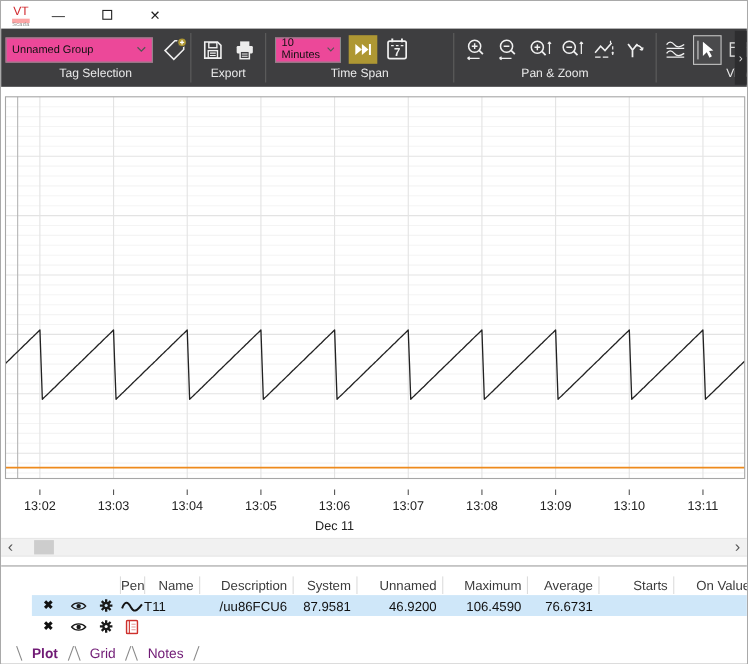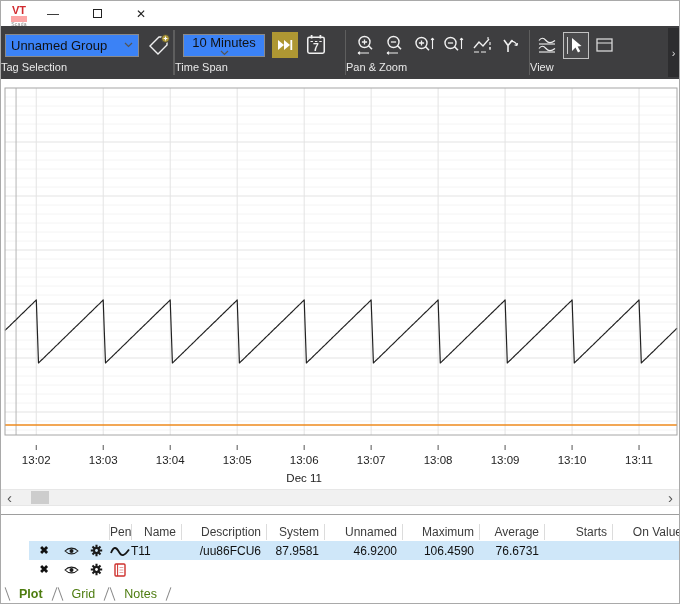--- a/index.html
+++ b/index.html
@@ -4,32 +4,32 @@
 <style>
   html,body{margin:0;padding:0;background:#ddd;}
   *{box-sizing:border-box;}
   .window{
     width:680px;height:604px;background:#fff;position:relative;overflow:hidden;
     font-family:"Liberation Sans",sans-serif;border:1px solid #a9a9a9;
   }
   
   .titlebar{height:25px;background:#fff;display:flex;align-items:center;}
   .logo{width:24px;margin-left:6px;text-align:center;line-height:1;}
-  .logo .vt{color:#d12a2f;font-weight:bold;font-size:11px;border-bottom:6px solid #fca5a5;display:inline-block;padding:0 1px;}
+  .logo .vt{color:#d12a2f;font-weight:normal;font-size:11px;border-bottom:4px solid #fca5a5;display:inline-block;padding:0 1px;}
   .logo .scada{display:block;font-size:5px;color:#888;letter-spacing:.3px;}
   .wtitle{font-size:13px;color:#111;margin-left:7px;font-weight:600;flex:1;}
   .winbtn{width:44px;height:25px;display:flex;align-items:center;justify-content:center;color:#222;font-size:12px;}
   .maxbox{width:9px;height:9px;border:1px solid #222;display:inline-block;}
   
   .toolbar{height:53px;background:#3e3e40;display:flex;position:relative;color:#fff;overflow:hidden;}
   .tbgroup{display:flex;flex-direction:column;position:relative;flex:none;}
   .tbrow{display:flex;align-items:center;height:34px;padding-top:4px;}
-  .tblabel{font-size:11px;color:#e9e9e9;text-align:left;margin-top:1px;}
+  .tblabel{font-size:11px;color:#e9e9e9;text-align:center;margin-top:1px;}
   .tbsep{width:1px;background:#5e5e5e;margin:4px 0;flex:none;}
-  .combo{background:#3b82f6;border:1px solid #8a8a8a;height:23px;display:flex;align-items:center;justify-content:space-between;color:#111;font-size:13px;padding:0 5px;}
+  .combo{background:#ec4899;border:1px solid #8a8a8a;height:23px;display:flex;align-items:center;justify-content:space-between;color:#111;font-size:10px;padding:0 5px;}
   .iconbtn{display:flex;align-items:center;justify-content:center;flex:none;}
   .goldbtn{width:26px;height:26px;background:#ae9733;display:flex;align-items:center;justify-content:center;margin-left:7px;}
   .selbtn{width:26px;height:27px;border:1px solid #c2c2c2;background:#4a4a4c;display:flex;align-items:center;justify-content:center;margin-left:4px;position:relative;}
   .selbtn .bar{position:absolute;left:3px;top:4px;bottom:4px;width:1px;background:#cfcfcf;}
   .expander{position:absolute;right:0;top:2px;bottom:2px;width:11px;background:#2d2d2f;color:#ddd;
     display:flex;align-items:center;justify-content:center;font-size:11px;z-index:5;}
   
   .chartarea{position:relative;height:435px;background:#fff;}
   .chartarea svg{position:absolute;top:0;left:0;display:block;}
   svg text{font-family:"Liberation Sans",sans-serif;}
@@ -42,21 +42,21 @@
   .tgrid{display:grid;grid-template-columns:30px 25px 25px 22px 50px 85px 58px 78px 77px 65px 68px 75px 1fr;align-items:center;height:19px;font-size:12px;color:#111;margin-left:28px;}
   .table{margin-top:7px;}
   .th{color:#3c3c3c;text-align:right;padding-right:5px;border-left:1px solid #dcdcdc;height:16px;line-height:16px;}
   .cell{white-space:nowrap;}
   .r{text-align:right;padding-right:5px;}
   .rowsel{background:#cfe7f9;}
   .icx{font-size:11px;font-weight:bold;color:#111;text-align:center;}
   .icc{display:flex;justify-content:center;align-items:center;}
   .nameflow{grid-column:5/8;display:flex;overflow:visible;white-space:nowrap;}
   
-  .tabbar{position:absolute;bottom:0;left:0;right:0;height:22px;display:flex;align-items:center;padding-left:6px;font-size:12.5px;color:#4d7c0f;background:#fff;}
+  .tabbar{position:absolute;bottom:0;left:0;right:0;height:22px;display:flex;align-items:center;padding-left:16px;font-size:12.5px;color:#701a75;background:#fff;}
   .sl{width:1px;height:14px;background:#888;flex:none;}
   .sl.f{transform:rotate(20deg);} 
   .sl.b{transform:rotate(-20deg);} 
   .tab{padding:0 11px;}
   .tab.active{font-weight:bold;}
 </style>
 </head>
 <body>
 
 <div class="window">
@@ -94,26 +94,47 @@
             <circle cx="18.5" cy="5.5" r="4" fill="#ae9733" stroke="#3e3e40" stroke-width="1"></circle>
             <path d="M18.5 3.6 v3.8 M16.6 5.5 h3.8" stroke="#fff" stroke-width="1.2"></path>
           </svg>
         </div>
       </div>
       <div class="tblabel">Tag Selection</div>
     </div>
 
     <div class="tbsep"></div>
 
+    <div class="tbgroup" style="width:67px;">
+      <div class="tbrow" style="justify-content:center;gap:8px;">
+        <div class="iconbtn">
+          <svg width="21" height="21" viewBox="0 0 20 20">
+            <path d="M3 3 H14 L17 6 V17 H3 Z" fill="none" stroke="#f0f0f0" stroke-width="1.4"></path>
+            <rect x="6.5" y="3.6" width="7" height="4.4" fill="none" stroke="#f0f0f0" stroke-width="1.2"></rect>
+            <rect x="6" y="10.5" width="8" height="6.5" fill="none" stroke="#f0f0f0" stroke-width="1.2"></rect>
+            <path d="M7.5 12.7h5 M7.5 14.7h5" stroke="#f0f0f0" stroke-width="1"></path>
+          </svg>
+        </div>
+        <div class="iconbtn">
+          <svg width="21" height="21" viewBox="0 0 20 20">
+            <rect x="6" y="2.5" width="8" height="4" fill="#ececec"></rect>
+            <rect x="3" y="6.5" width="14" height="6.5" rx="1" fill="#ececec"></rect>
+            <rect x="6" y="11" width="8" height="6.5" fill="#3e3e40" stroke="#ececec" stroke-width="1.3"></rect>
+            <path d="M7.5 13.4h5 M7.5 15.4h5" stroke="#ececec" stroke-width="1"></path>
+          </svg>
+        </div>
+      </div>
+      <div class="tblabel">Export</div>
+    </div>
 
     <div class="tbsep"></div>
 
     <div class="tbgroup" style="width:170px;">
       <div class="tbrow" style="padding-left:8px;">
-        <div class="combo" style="width:82px;flex-direction:column;">
+        <div class="combo" style="width:60px;">
           <span>10 Minutes</span>
           <svg width="9" height="6" viewBox="0 0 9 6">
               <polyline points="1,1 4.5,4.5 8,1" fill="none" stroke="#555" stroke-width="1.2"></polyline>
             </svg>
         </div>
         <div class="goldbtn">
           <svg width="16" height="12" viewBox="0 0 16 12">
             <path d="M1 1 L7 6 L1 11 Z" fill="#fff"></path>
               <path d="M7 1 L13 6 L7 11 Z" fill="#fff"></path>
             <rect x="13.4" y="1" width="1.8" height="10" fill="#fff"></rect>

